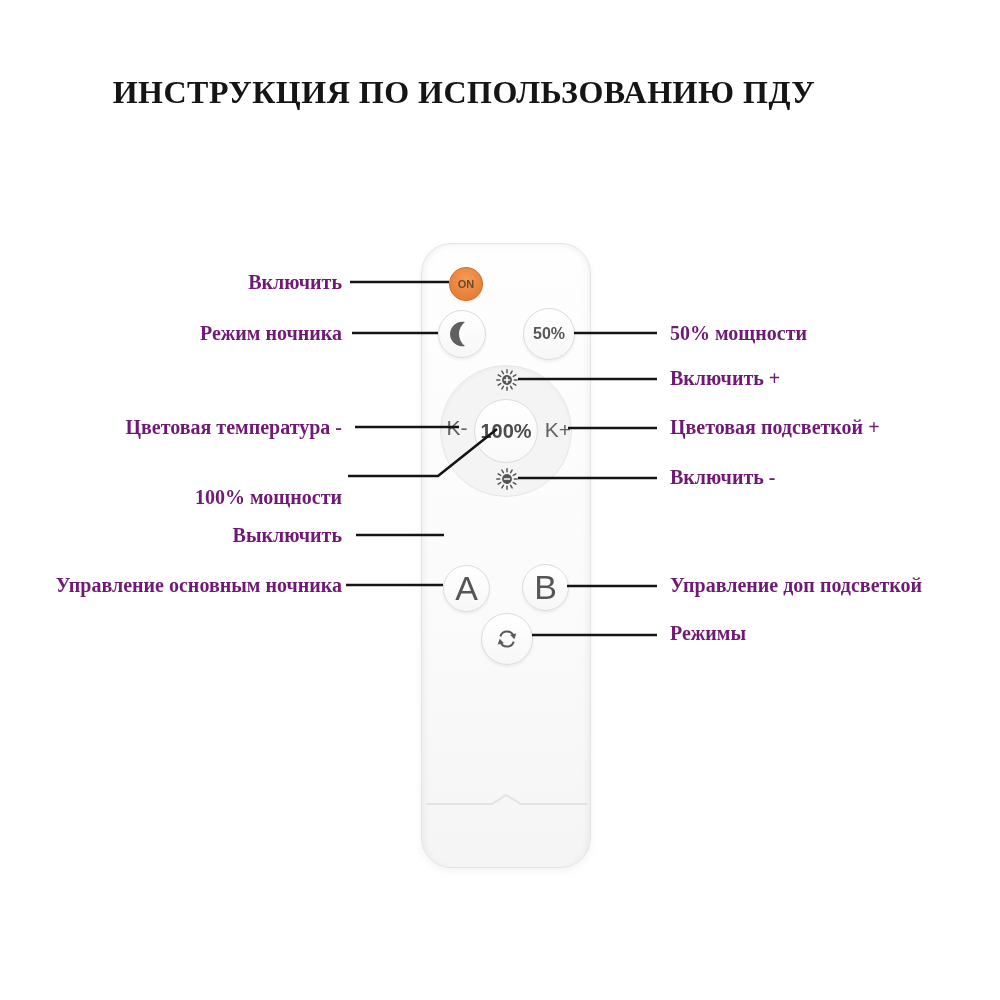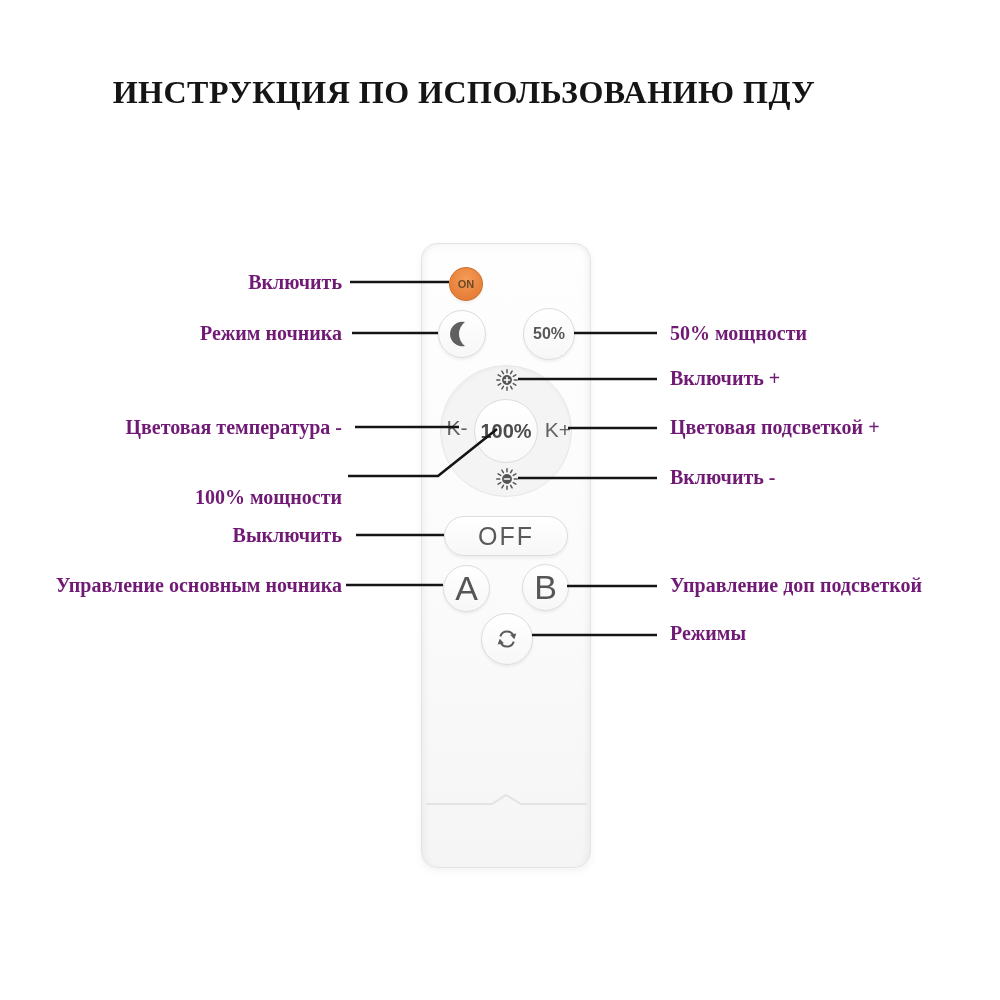--- a/index.html
+++ b/index.html
@@ -5,21 +5,21 @@
   html,body{margin:0;padding:0;}
   body{width:1000px;height:1000px;position:relative;background:#ffffff;overflow:hidden;
        font-family:"Liberation Serif", serif;}
 
   .title{position:absolute;top:73px;left:0;width:928px;text-align:center;
          font:700 32px/38px "Liberation Serif", serif;color:#151515;letter-spacing:.5px;}
 
   
   .remote{position:absolute;left:421px;top:243px;width:170px;height:625px;box-sizing:border-box;
           background:linear-gradient(180deg,#fefefe 0%,#fbfbfb 55%,#f5f5f5 100%);
-          border:1px solid #e4e4e4;border-radius:16px;
+          border:1px solid #e4e4e4;border-radius:30px;
           box-shadow:inset 7px 0 10px -7px rgba(0,0,0,.08),
                      inset -7px 0 10px -7px rgba(0,0,0,.08),
                      inset 0 7px 10px -7px rgba(0,0,0,.05),
                      0 3px 8px rgba(0,0,0,.05);}
   .btn{position:absolute;box-sizing:border-box;border:1px solid #dcdcdc;border-radius:50%;
        background:linear-gradient(180deg,#ffffff,#f7f7f7);
        box-shadow:0 2px 3px rgba(0,0,0,.06);
        display:flex;align-items:center;justify-content:center;
        font-family:"Liberation Sans", sans-serif;}
   .btn-on{left:27px;top:23px;width:34px;height:34px;
@@ -137,23 +137,20 @@
         <line x1="7.25" y1="10.1" x2="4.47" y2="8.5"></line>
       <line x1="10.1" y1="7.25" x2="8.5" y2="4.47"></line>
         <line x1="14" y1="6.2" x2="14" y2="3"></line>
       <line x1="17.9" y1="7.25" x2="19.5" y2="4.47"></line>
         <line x1="20.75" y1="10.1" x2="23.53" y2="8.5"></line>
     </g>
     <circle cx="14" cy="14" r="5.3" fill="#555"></circle>
     <line x1="11.3" y1="14" x2="16.7" y2="14" stroke="#ffffff" stroke-width="1.7" stroke-linecap="round"></line>
   </svg>
 
-  <div class="btn btn-off">
-    <span>OFF</span>
-  </div>
 
   <div class="btn btn-a">
     <span>A</span>
   </div>
 
   <div class="btn btn-b">
     <span>B</span>
   </div>
 
   <div class="btn btn-modes">

